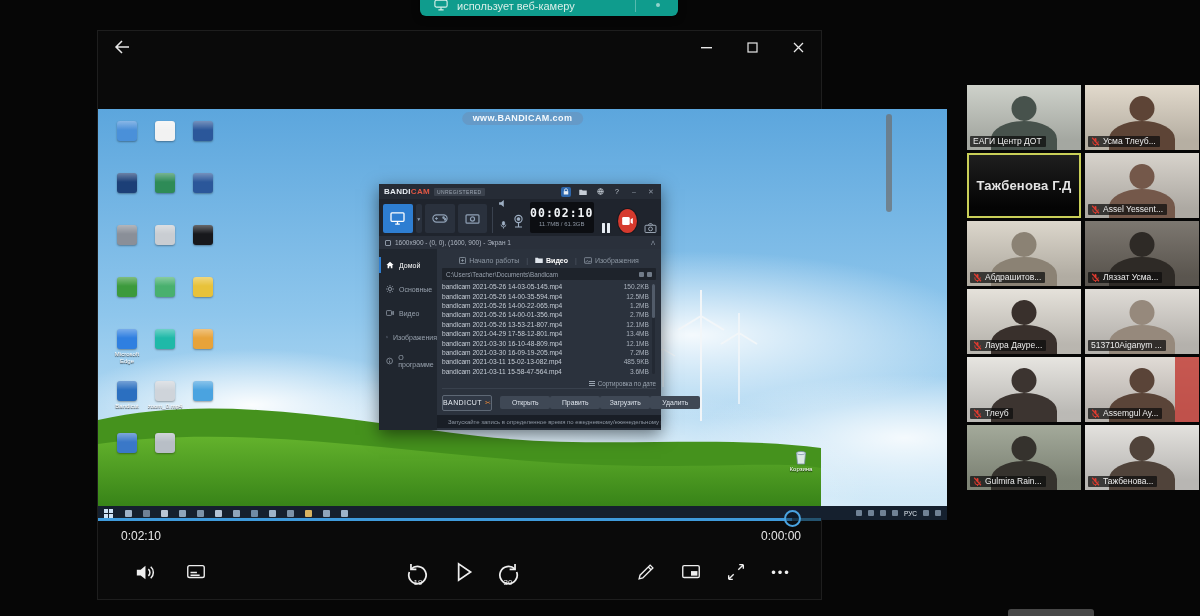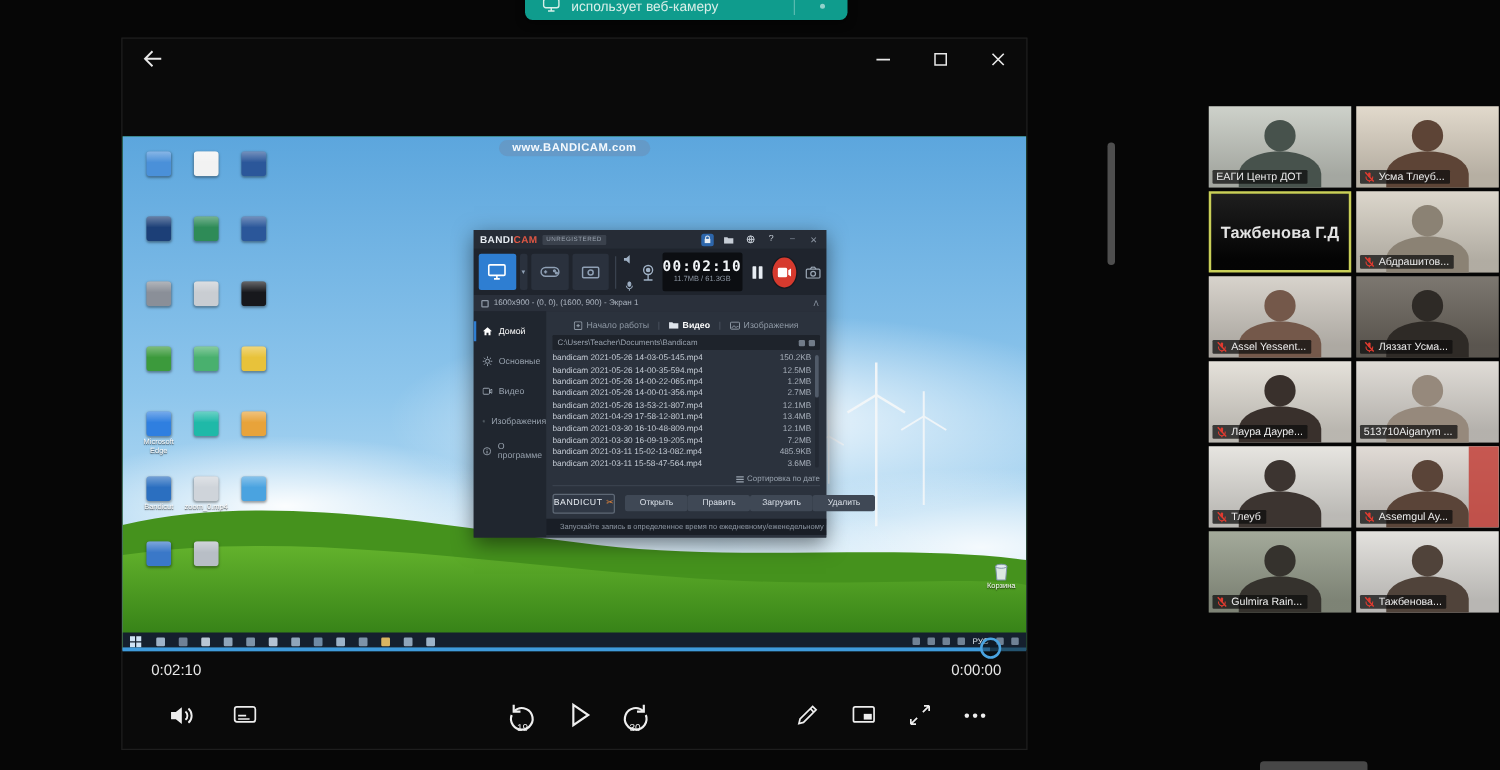--- a/index.html
+++ b/index.html
@@ -18,21 +18,21 @@
 
 
 #player{position:absolute;left:97px;top:30px;width:725px;height:570px;background:#0a0a0a;
   border:1px solid #1e1e1e}
 .titlebar{position:absolute;top:0;left:0;right:0;height:32px}
 .back-btn{position:absolute;left:16px;top:8px;width:20px;height:16px;display:flex;align-items:center}
 .win-btns{position:absolute;right:0;top:0;height:32px;display:flex}
 .win-btn{width:46px;height:32px;display:flex;align-items:center;justify-content:center;color:#e8e8e8}
 
 
-.desktop{position:absolute;left:0;top:78px;width:723px;height:411px;overflow:hidden;background:#15803d}
+.desktop{position:absolute;left:0;top:78px;width:849px;height:411px;overflow:hidden;background:#c2410c}
 .sky{position:absolute;inset:0;background:
   radial-gradient(ellipse 260px 80px at 18% 72%,rgba(255,255,255,.95),rgba(255,255,255,0) 70%),
   radial-gradient(ellipse 420px 120px at 70% 55%,rgba(255,255,255,.9),rgba(255,255,255,0) 70%),
   radial-gradient(ellipse 520px 150px at 45% 92%,rgba(255,255,255,.95),rgba(255,255,255,0) 75%),
   radial-gradient(ellipse 300px 90px at 95% 80%,rgba(255,255,255,.85),rgba(255,255,255,0) 70%),
   linear-gradient(#5ca6dd 0%,#8ec6ec 50%,#d8edf9 100%)}
 .grass{position:absolute;left:0;bottom:0;width:723px;height:160px}
 .turbines{position:absolute;inset:0;pointer-events:none}
 .watermark{position:absolute;top:3px;left:50%;transform:translateX(-50%);
   background:rgba(105,145,185,.6);color:#f4f9fd;font-size:9px;font-weight:bold;
@@ -64,21 +64,21 @@
   box-shadow:0 5px 16px rgba(0,0,0,.5);z-index:4;color:#cfd6df}
 .bc-title{height:15px;background:#262c36;display:flex;align-items:center;padding:0 5px;gap:4px}
 .bc-logo{font-size:8px;font-weight:bold;letter-spacing:.3px}
 .bc-logo .b1{color:#e8edf3}.bc-logo .b2{color:#e05744}
 .bc-badge{background:#3a414c;color:#9aa4b0;font-size:5px;padding:1px 3px;border-radius:1px;letter-spacing:.4px}
 .bc-ticons{margin-left:auto;display:flex;align-items:center;gap:7px}
 .bc-ti{width:10px;height:10px;display:flex;align-items:center;justify-content:center;color:#c6cdd6;font-size:7px}
 .bc-ti.lock{background:#2d66ab;border-radius:2px}
 .bc-ti.dim{color:#8b94a1}
 
-.bc-modes{height:37px;background:#1f242d;display:flex;align-items:center;padding:3px 4px;gap:3px}
+.bc-modes{height:37px;background:#1f242d;display:flex;align-items:flex-end;padding:3px 4px;gap:3px}
 .bc-mode{width:38px;height:29px;background:#2a313d;border-radius:2px;display:flex;align-items:center;justify-content:center}
 .bc-mode.sel{background:#2e7ed2}
 .bc-caret{width:8px;height:29px;background:#2a313d;border-radius:2px;display:flex;align-items:center;
   justify-content:center;color:#8fa0b5;font-size:5px}
 .bc-sep{width:1px;height:26px;background:#39414e;margin:0 2px}
 .bc-av{display:flex;flex-direction:column;gap:4px;align-items:center;width:13px}
 .bc-cam{width:20px;height:24px;display:flex;align-items:center;justify-content:center}
 .bc-timer{width:82px;height:31px;background:#0c0e12;border-radius:2px;display:flex;flex-direction:column;
   align-items:center;justify-content:center}
 .bc-time{font-family:"DejaVu Sans Mono",monospace;font-size:11.5px;font-weight:bold;color:#f2f5f8;
@@ -704,50 +704,50 @@
               </g>
               <line x1="1.6" y1="1" x2="10.6" y2="11" stroke="#e23b30" stroke-width="1.5"></line>
             </svg>
           </span>
           <span class="tile-name">Усма Тлеуб...</span>
         </div>
       </div>
       <div class="tile tile-active">
         <div class="tile-bigname">Тажбенова Г.Д</div>
       </div>
-      <div class="tile" style="--wall: #d8d2c6;">
-        <div class="ph-head" style="background: rgb(139, 130, 116);"></div>
-        <div class="ph-body" style="background: rgb(139, 130, 116);"></div>
+      <div class="tile" style="--wall: #d3cec6;">
+        <div class="ph-head" style="background: rgb(116, 88, 74);"></div>
+        <div class="ph-body" style="background: rgb(116, 88, 74);"></div>
         <div class="tile-label">
           <span class="mic">
             <svg width="9" height="9" viewBox="0 0 12 12">
               <g fill="#e23b30">
                 <rect x="4.7" y="1.2" width="2.6" height="5.2" rx="1.3"></rect>
                 <path d="M3 5.6v.9a3 3 0 0 0 6 0v-.9h1.1v.9a4.1 4.1 0 0 1-3.5 4.05V12H5.4v-1.45A4.1 4.1 0 0 1 1.9 6.5v-.9z"></path>
               </g>
               <line x1="1.6" y1="1" x2="10.6" y2="11" stroke="#e23b30" stroke-width="1.5"></line>
             </svg>
           </span>
-          <span class="tile-name">Абдрашитов...</span>
-        </div>
-      </div>
-      <div class="tile" style="--wall: #d3cec6;">
-        <div class="ph-head" style="background: rgb(116, 88, 74);"></div>
-        <div class="ph-body" style="background: rgb(116, 88, 74);"></div>
+          <span class="tile-name">Assel Yessent...</span>
+        </div>
+      </div>
+      <div class="tile" style="--wall: #d8d2c6;">
+        <div class="ph-head" style="background: rgb(139, 130, 116);"></div>
+        <div class="ph-body" style="background: rgb(139, 130, 116);"></div>
         <div class="tile-label">
           <span class="mic">
             <svg width="9" height="9" viewBox="0 0 12 12">
               <g fill="#e23b30">
                 <rect x="4.7" y="1.2" width="2.6" height="5.2" rx="1.3"></rect>
                 <path d="M3 5.6v.9a3 3 0 0 0 6 0v-.9h1.1v.9a4.1 4.1 0 0 1-3.5 4.05V12H5.4v-1.45A4.1 4.1 0 0 1 1.9 6.5v-.9z"></path>
               </g>
               <line x1="1.6" y1="1" x2="10.6" y2="11" stroke="#e23b30" stroke-width="1.5"></line>
             </svg>
           </span>
-          <span class="tile-name">Assel Yessent...</span>
+          <span class="tile-name">Абдрашитов...</span>
         </div>
       </div>
       <div class="tile" style="--wall: #6e6860;">
         <div class="ph-head" style="background: rgb(46, 42, 38);"></div>
         <div class="ph-body" style="background: rgb(46, 42, 38);"></div>
         <div class="tile-label">
           <span class="mic">
             <svg width="9" height="9" viewBox="0 0 12 12">
               <g fill="#e23b30">
                 <rect x="4.7" y="1.2" width="2.6" height="5.2" rx="1.3"></rect>

